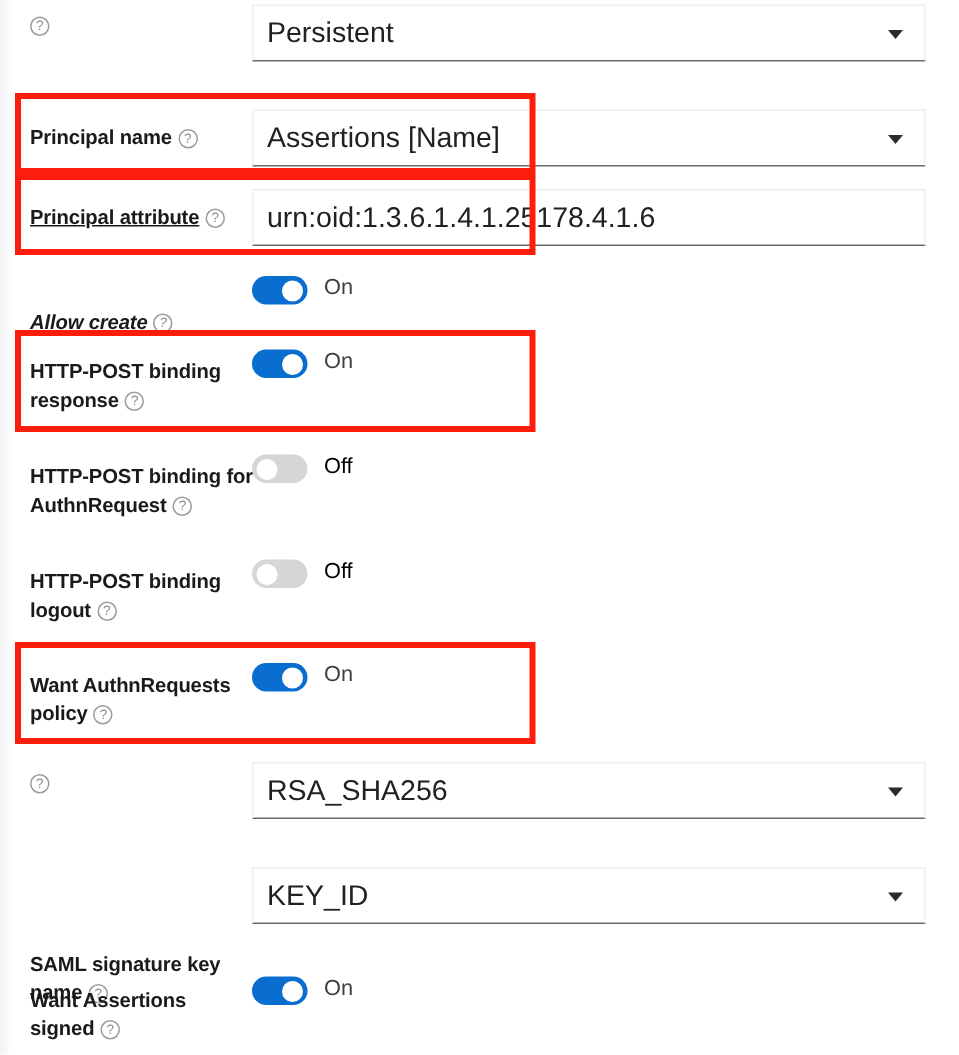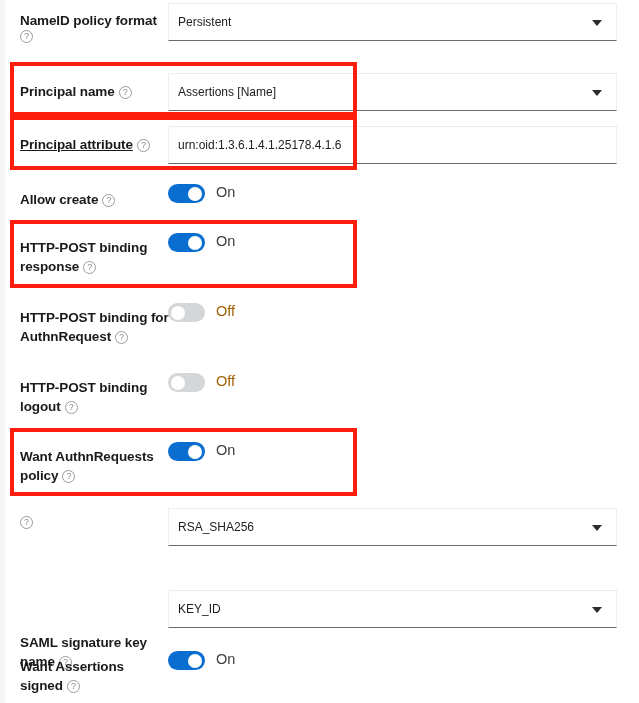--- a/index.html
+++ b/index.html
@@ -77,21 +77,21 @@
     width: 449px;
     height: 38px;
     background: #ffffff;
     border: 1px solid #eceff1;
     border-bottom: 1px solid #6a6a6a;
   }
   .field .value {
     position: absolute;
     left: 9px;
     top: 9px;
-    font-size: 12px;
+    font-size: 19px;
     color: #202124;
     line-height: 19px;
     white-space: nowrap;
   }
   .field .caret {
     position: absolute;
     right: 14px;
     top: 16px;
     width: 0; height: 0;
     border-left: 5px solid transparent;
@@ -119,38 +119,38 @@
     background: #ffffff;
   }
   .toggle.off .knob { left: 3px; }
   .toggle-state {
     position: absolute;
     left: 216px;
     font-size: 14.5px;
     color: #3c4043;
     line-height: 19px;
   }
-  .toggle-state.off { color: #a16207; }
+  .toggle-state.off { color: #000000; }
 
   
   .highlight {
     position: absolute;
     border: 4px solid #fc1d0c;
     background: transparent;
     pointer-events: none;
   }
 </style>
 </head>
 <body>
 
 <div class="left-gutter"></div>
 
 <div class="form" id="form">
     <div class="row" style="top: 0px;">
-      <div class="label" style="top: 11px;"><span class="txt">NameID policy format</span><span class="help-icon below">?</span></div>
+      <div class="label" style="top: 11px;"><span class="help-icon below">?</span></div>
       <div class="field" style="top: 3px;">
         <span class="value">Persistent</span>
         <span class="caret"></span>
       </div>
     </div>
     <div class="row" style="top: 0px;">
       <div class="label" style="top: 82px;"><span class="txt">Principal name</span><span class="help-icon">?</span></div>
       <div class="field" style="top: 73px;">
         <span class="value">Assertions [Name]</span>
         <span class="caret"></span>
@@ -158,21 +158,21 @@
     </div>
     <div class="highlight" style="left: 10px; top: 62px; width: 347px; height: 54px; border-color: rgb(252, 29, 12);"></div>
     <div class="row" style="top: 0px;">
       <div class="label" style="top: 135px; text-decoration: underline;"><span class="txt">Principal attribute</span><span class="help-icon">?</span></div>
       <div class="field" style="top: 126px;">
         <span class="value">urn:oid:1.3.6.1.4.1.25178.4.1.6</span>
       </div>
     </div>
     <div class="highlight" style="left: 10px; top: 116px; width: 347px; height: 54px; border-color: rgb(252, 29, 12);"></div>
     <div class="row" style="top: 0px;">
-      <div class="label" style="top: 190px;"><span class="txt">Allow create</span><span class="help-icon">?</span></div>
+      <div class="label" style="top: 205px; font-style: italic;"><span class="txt">Allow create</span><span class="help-icon">?</span></div>
       <div class="toggle" style="top: 184px;">
         <div class="knob"></div>
       </div>
       <div class="toggle-state" style="top: 183px;">On</div>
     </div>
     <div class="row" style="top: 0px;">
       <div class="label" style="top: 238px;"><span class="txt">HTTP-POST binding response</span><span class="help-icon">?</span></div>
       <div class="toggle" style="top: 233px;">
         <div class="knob"></div>
       </div>
@@ -203,21 +203,21 @@
     <div class="highlight" style="left: 10px; top: 428px; width: 347px; height: 68px; border-color: rgb(252, 29, 12);"></div>
     <div class="row" style="top: 0px;">
       <div class="label" style="top: 516px;"><span class="help-icon below">?</span></div>
       <div class="field" style="top: 508px;">
         <span class="value">RSA_SHA256</span>
         <span class="caret"></span>
       </div>
     </div>
     <div class="row" style="top: 0px;">
       <div class="label" style="top: 587px; margin-top: 46px;"><span class="txt">SAML signature key name</span><span class="help-icon">?</span></div>
-      <div class="field" style="top: 590px;">
+      <div class="field" style="top: 578px;">
         <span class="value">KEY_ID</span>
         <span class="caret"></span>
       </div>
     </div>
     <div class="row" style="top: 0px;">
       <div class="label" style="top: 657px;"><span class="txt">Want Assertions signed</span><span class="help-icon">?</span></div>
       <div class="toggle" style="top: 651px;">
         <div class="knob"></div>
       </div>
       <div class="toggle-state" style="top: 650px;">On</div>

